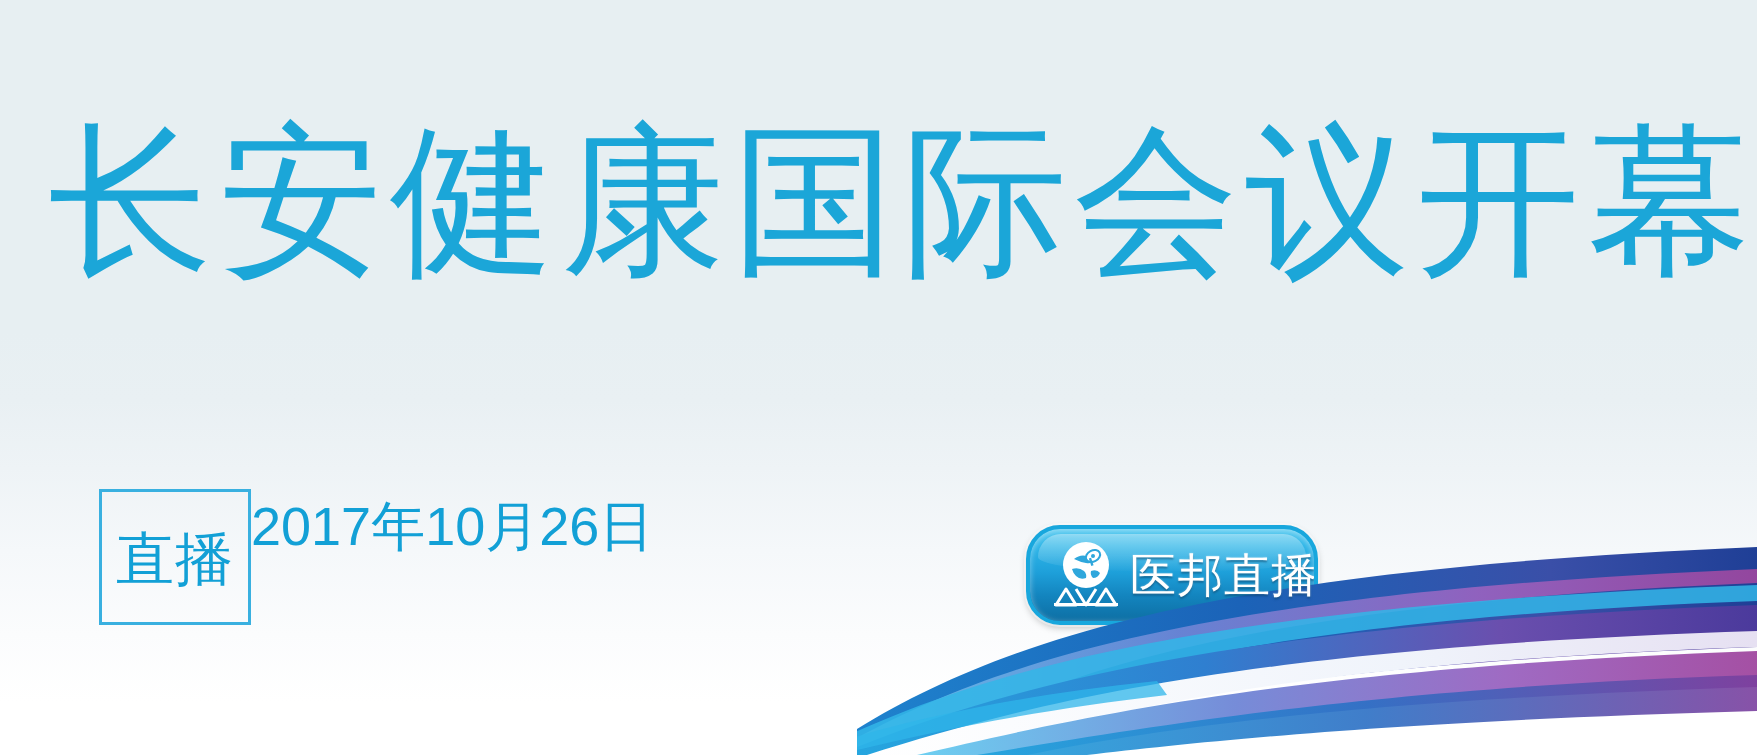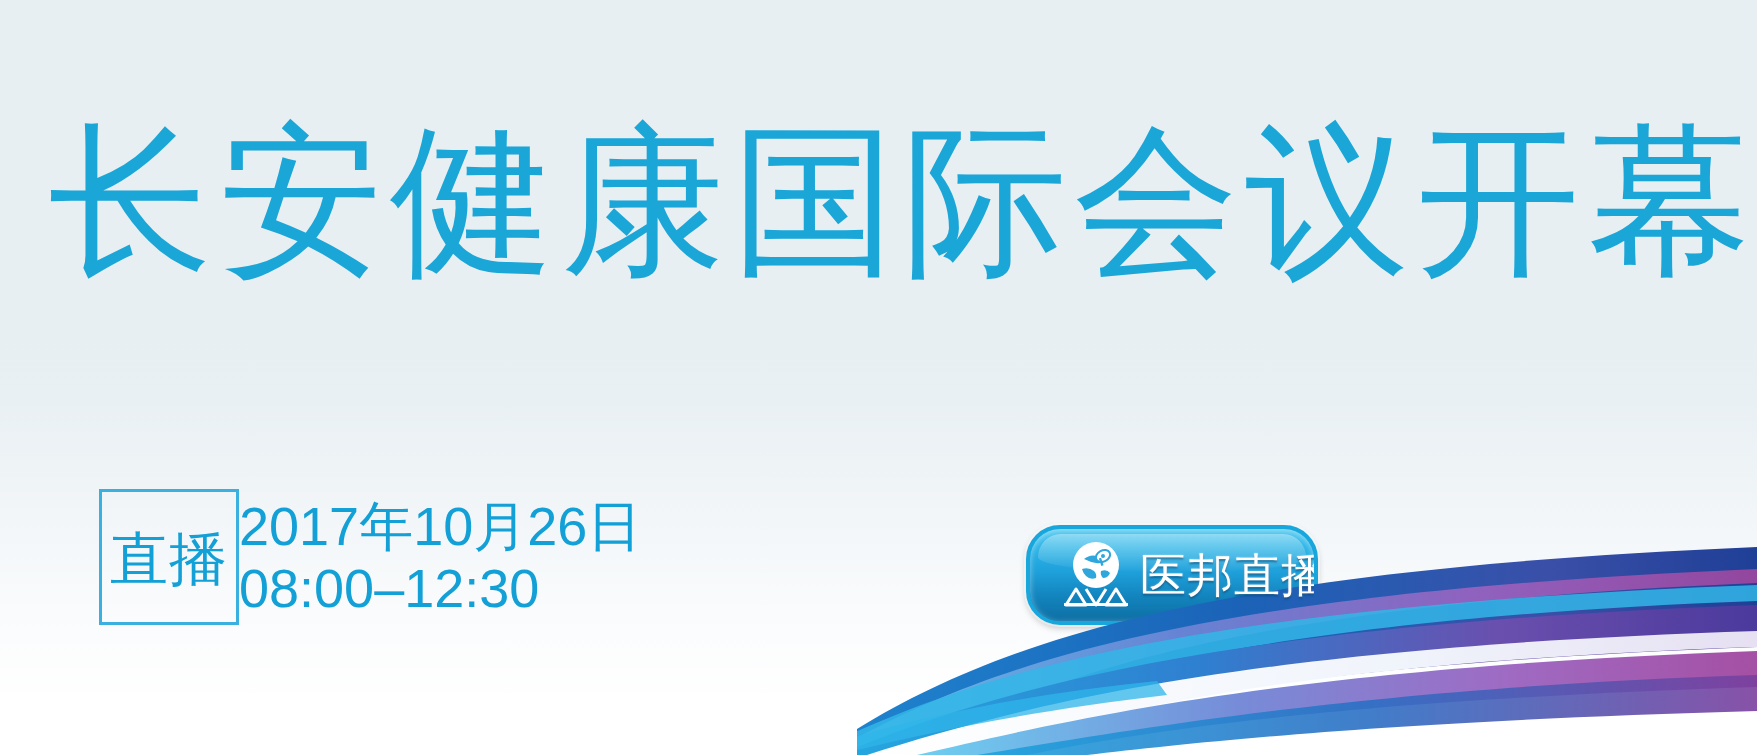--- a/index.html
+++ b/index.html
@@ -54,21 +54,21 @@
 
   
   .livetime {
     position: absolute;
     left: 99px;
     top: 489px;
     display: flex;
     align-items: flex-start;
   }
   .lt-badge {
-    width: 140px;
+    width: 152px;
     height: 136px;
     box-sizing: border-box;
     border: 3px solid #39b0e0;
     padding: 4px 0 0 0;
     display: flex;
     flex-direction: column;
     justify-content: center;
     align-items: center;
   }
   .lt-badge-line {
@@ -106,21 +106,21 @@
         #2fb6e8 18%,
         #1ea0da 47%,
         #1385bf 72%,
         #0e6fa4 100%);
     border: 4px solid #18a7dd;
     box-shadow: 0 0 0 2px rgba(255,255,255,0.45),
                 0 3px 7px rgba(0,0,0,0.22),
                 inset 0 2px 6px rgba(255,255,255,0.45);
     display: flex;
     align-items: center;
-    padding-left: 28px;
+    padding-left: 18px;
     overflow: hidden;
   }
   .brand-pill::after {
     content: "";
     position: absolute;
     left: 8px; right: 8px; top: 5px;
     height: 40%;
     border-radius: 30px 30px 50% 50%;
     background: linear-gradient(to bottom, rgba(255,255,255,0.38), rgba(255,255,255,0.02));
     pointer-events: none;
@@ -154,21 +154,20 @@
   <div class="title">长安健康国际会议开幕式</div>
 
   <div class="livetime">
 
     <div class="lt-badge">
       <div class="lt-badge-line">直播</div>
     </div>
 
     <div class="lt-text">
       <div class="lt-text-line">2017年10月26日</div>
-      <div class="lt-text-line">08:00–12:30</div>
     </div>
 
   </div>
 
   <div class="brand-pill">
     <div class="brand-mark">
       <svg viewBox="0 0 76 72" xmlns="http://www.w3.org/2000/svg">
 
         <circle cx="38" cy="26" r="23" fill="#ffffff"></circle>
 

